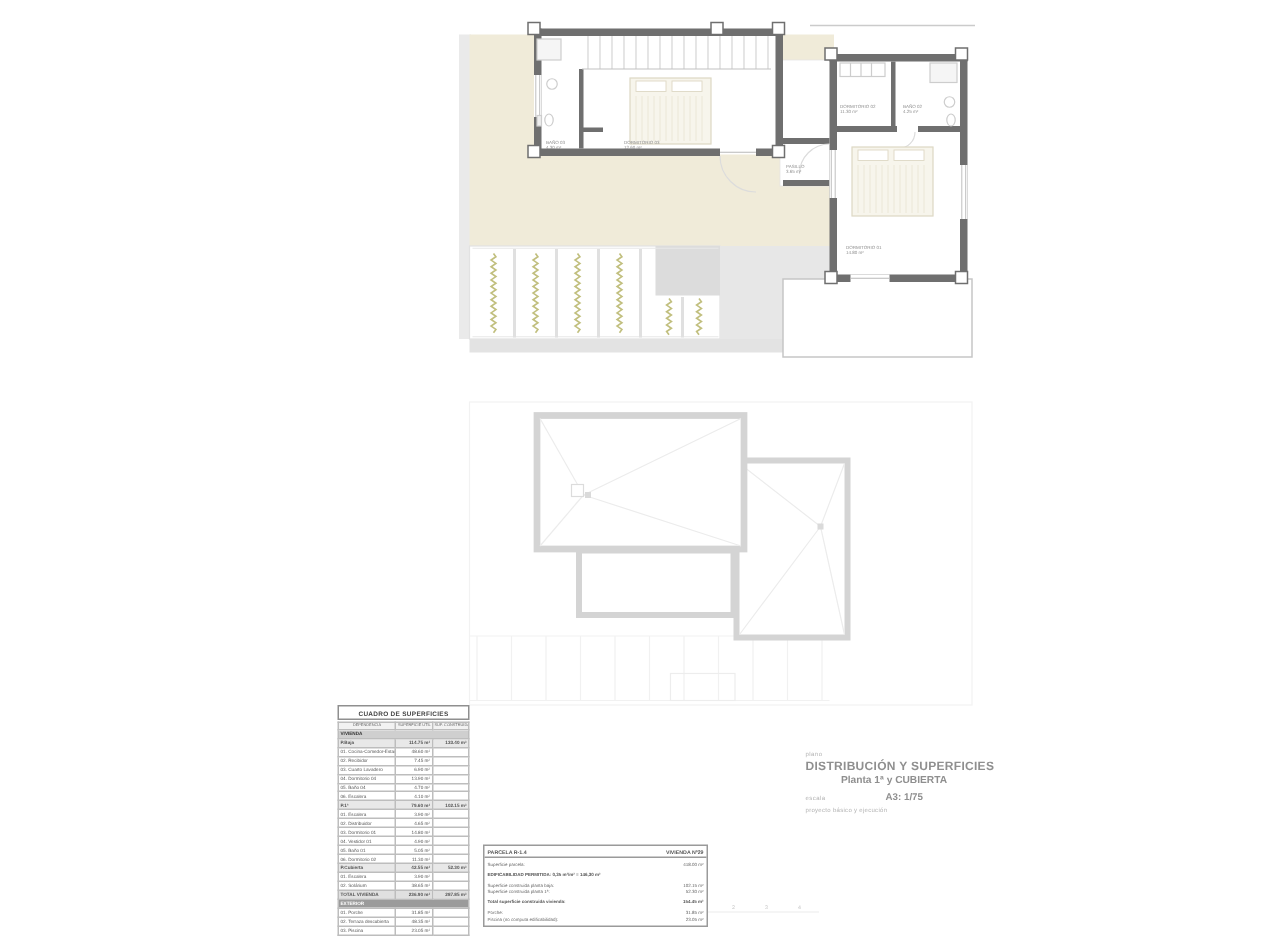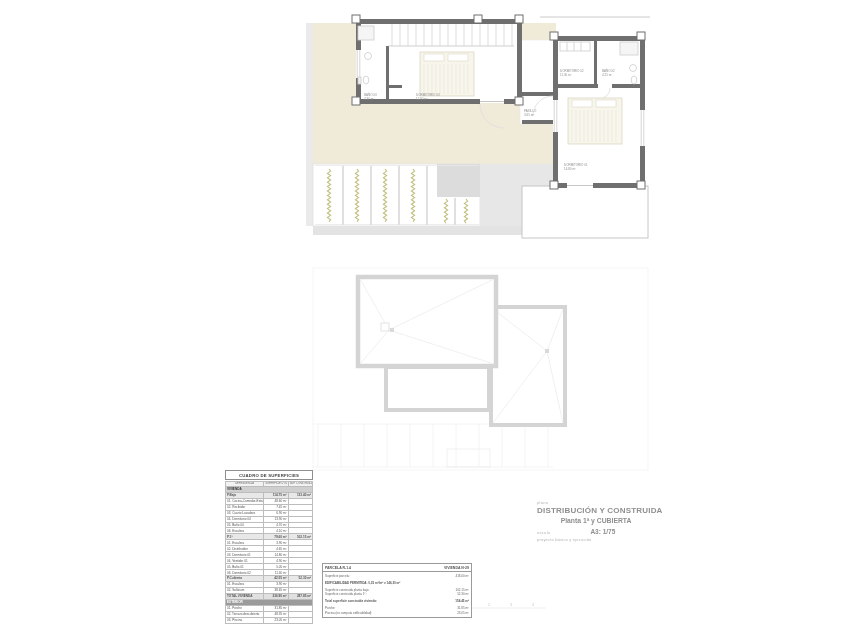--- a/index.html
+++ b/index.html
@@ -380,21 +380,21 @@
     <div class="p-row">
       <span>Piscina (no computa edificabilidad):</span>
       <span class="val">23.05 m²</span>
     </div>
   </div>
 </div>
 
 
 <div class="titleblock">
   <div class="tb-small">plano</div>
-  <div class="tb-title">DISTRIBUCIÓN Y CONSTRUIDA</div>
+  <div class="tb-title">DISTRIBUCIÓN Y SUPERFICIES</div>
   <div class="tb-sub">Planta 1ª y CUBIERTA</div>
   <div class="tb-scalerow">
     <span class="tb-small">escala</span>
     <span class="tb-scaleval">A3: 1/75</span>
   </div>
   <div class="tb-note">proyecto básico y ejecución</div>
 </div>
 
 </div>
 

